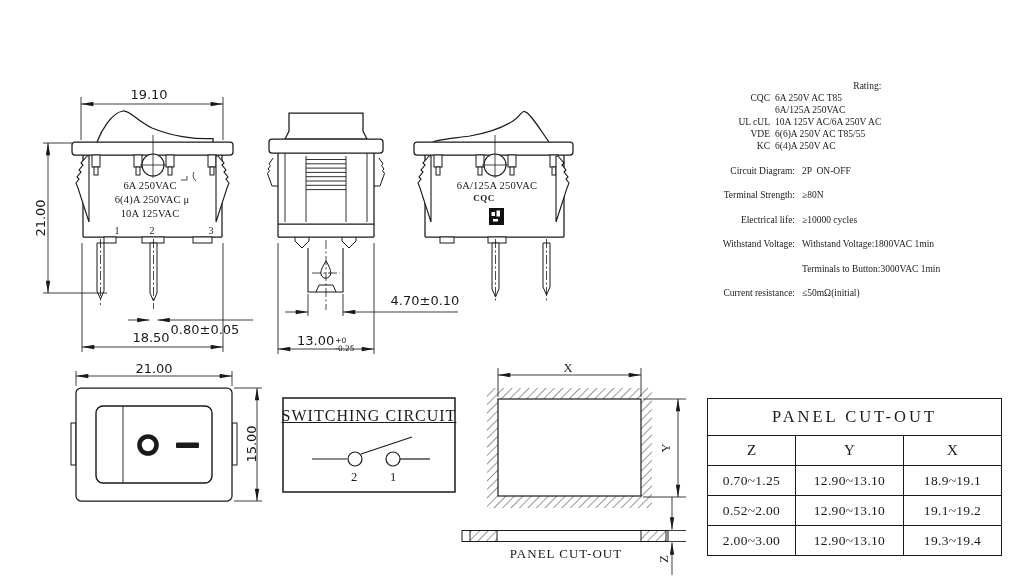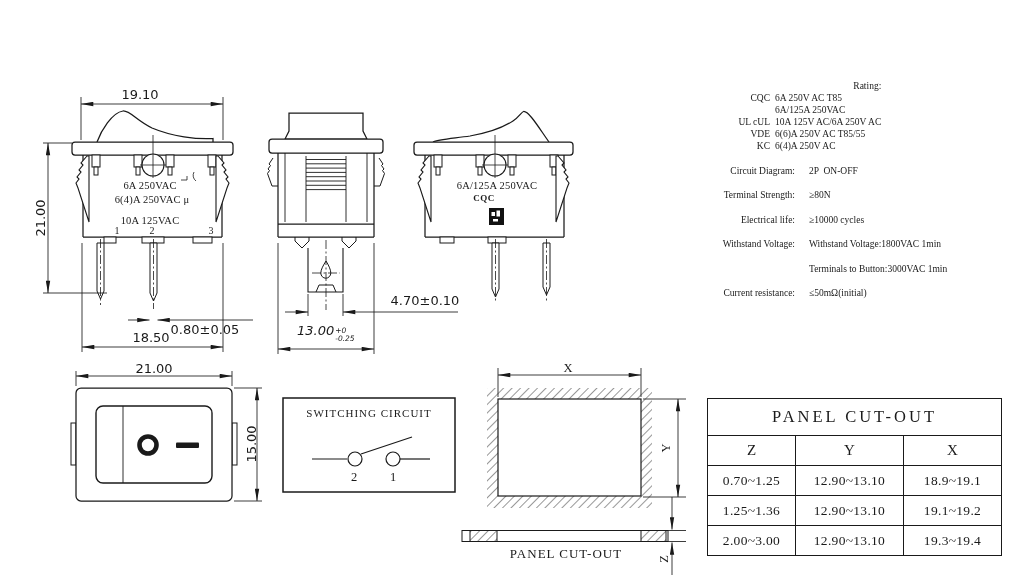--- a/index.html
+++ b/index.html
@@ -9,38 +9,38 @@
 
   
   .t  { position:absolute; white-space:pre; transform:translateX(-50%); }
   .tl { position:absolute; white-space:pre; }
   .tv { position:absolute; white-space:pre; transform:translate(-50%,-50%) rotate(-90deg); }
   .dim  { font-family:"DejaVu Sans", sans-serif; font-size:13px; letter-spacing:0px; }
   .mark { font-size:10.5px; letter-spacing:0.2px; }
   .term { font-size:10px; }
   .cadlbl { font-size:12.5px; }
   .caption { font-size:13px; letter-spacing:1px; }
-  .circ-title { font-size:11px; letter-spacing:1px; }
+  .circ-title { font-size:16px; letter-spacing:1px;text-decoration:underline; }
   .cqc { font-size:9px; font-weight:800; letter-spacing:0.5px; }
 
   .tolstack { display:inline-flex; flex-direction:column; font-family:"DejaVu Sans",sans-serif;
               font-size:7.5px; line-height:7.5px; margin-left:1px; vertical-align:2px; }
 
   
   .ratings { position:absolute; left:690px; top:80px; font-size:9.5px; line-height:12px; }
   .rat-title { margin-left:52px;text-align:right; }
   .rat-row { display:flex; }
   .rat-agency { width:80px; text-align:right; white-space:pre; }
   .rat-value { margin-left:5px; white-space:pre; }
 
   
   .specs { position:absolute; left:688px; top:162px; font-size:9.5px; padding-top:4px; }
   .spec-row { display:flex; height:24.4px; }
   .spec-label { width:107px; text-align:right; white-space:pre; }
-  .spec-value { margin-left:14px; white-space:pre; }
+  .spec-value { margin-left:7px; white-space:pre; }
 
   
   .cut-table { position:absolute; left:707px; top:398px; border-collapse:collapse;
                text-align:center; color:#1a1a1a; }
   .cut-table td { border:1.3px solid #1a1a1a; }
   .cut-table { border:1.6px solid #1a1a1a; }
   .cut-table .tt { height:34px; font-size:16.5px; letter-spacing:3px; }
   .cut-table .hd { height:27px; font-size:15px; }
   .cut-table .dt { height:27px; font-size:13.5px; letter-spacing:0.3px; }
 </style>
@@ -223,33 +223,33 @@
     <rect x="641" y="530.5" width="25" height="11" fill="url(#hatch)" stroke-width="1"></rect>
     <g stroke-width="0.85">
       <line x1="668" y1="530.5" x2="686" y2="530.5"></line>
       <line x1="668" y1="541.5" x2="686" y2="541.5"></line>
       <line x1="672" y1="497" x2="672" y2="529.5" marker-end="url(#arr)"></line>
       <line x1="672" y1="542.5" x2="672" y2="575" marker-start="url(#arr)"></line>
     </g>
   </g>
 </svg>
 
-<span class="t dim" style="left:140px; top:87px;">19.10</span>
+<span class="t dim" style="left:149px; top:87px;">19.10</span>
 <span class="tv dim" style="left:40px; top:218px;">21.00</span>
 <span class="t dim" style="left:205px; top:303px;margin-top:19px;">0.80±0.05</span>
 <span class="t dim" style="left:151px; top:330px;">18.50</span>
 <span class="t mark" style="left:150px; top:180px;">6A 250VAC</span>
 <span class="t mark" style="left:152px; top:194px;">6(4)A 250VAC μ</span>
-<span class="t mark" style="left:150px; top:208px;margin-top:7px;">10A 125VAC</span>
+<span class="t mark" style="left:150px; top:208px;">10A 125VAC</span>
 <span class="t term" style="left:117px; top:225px;">1</span>
 <span class="t term" style="left:152px; top:225px;">2</span>
 <span class="t term" style="left:211px; top:225px;">3</span>
 
 <span class="t dim" style="left:425px; top:293px;">4.70±0.10</span>
-<span class="tl" style="left:297px; top:321px;font-style:italic;"><span class="dim">13.00</span><span class="tolstack"><span>+0</span><span>-0.25</span></span></span>
+<span class="tl" style="left:297px; top:331px;"><span class="dim">13.00</span><span class="tolstack"><span>+0</span><span>-0.25</span></span></span>
 
 <span class="t mark" style="left:497px; top:180px;">6A/125A 250VAC</span>
 <span class="t cqc" style="left:484px; top:193px;">CQC</span>
 
 <span class="t dim" style="left:154px; top:361px;">21.00</span>
 <span class="tv dim" style="left:251px; top:444px;">15.00</span>
 
 <span class="t circ-title" style="left:369px; top:407px;">SWITCHING CIRCUIT</span>
 <span class="t cadlbl" style="left:354px; top:470px;">2</span>
 <span class="t cadlbl" style="left:393px; top:470px;">1</span>
@@ -324,21 +324,21 @@
       <td class="hd">Z</td>
       <td class="hd">Y</td>
       <td class="hd">X</td>
     </tr>
     <tr>
       <td class="dt">0.70~1.25</td>
       <td class="dt">12.90~13.10</td>
       <td class="dt">18.9~19.1</td>
     </tr>
     <tr>
-      <td class="dt">1.25~1.36</td>
+      <td class="dt">0.52~2.00</td>
       <td class="dt">12.90~13.10</td>
       <td class="dt">19.1~19.2</td>
     </tr>
     <tr>
       <td class="dt">2.00~3.00</td>
       <td class="dt">12.90~13.10</td>
       <td class="dt">19.3~19.4</td>
     </tr>
   </tbody>
 </table>

